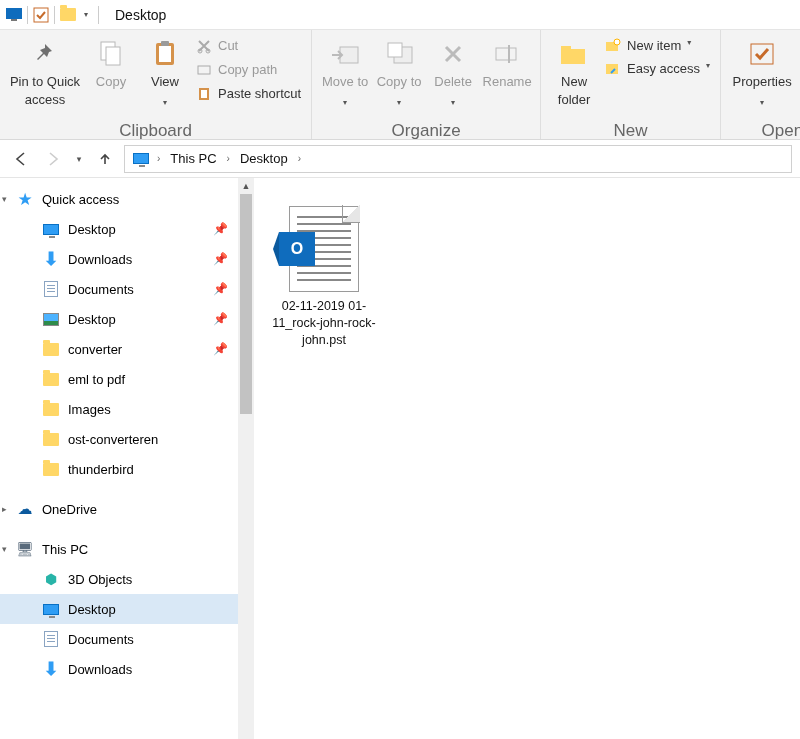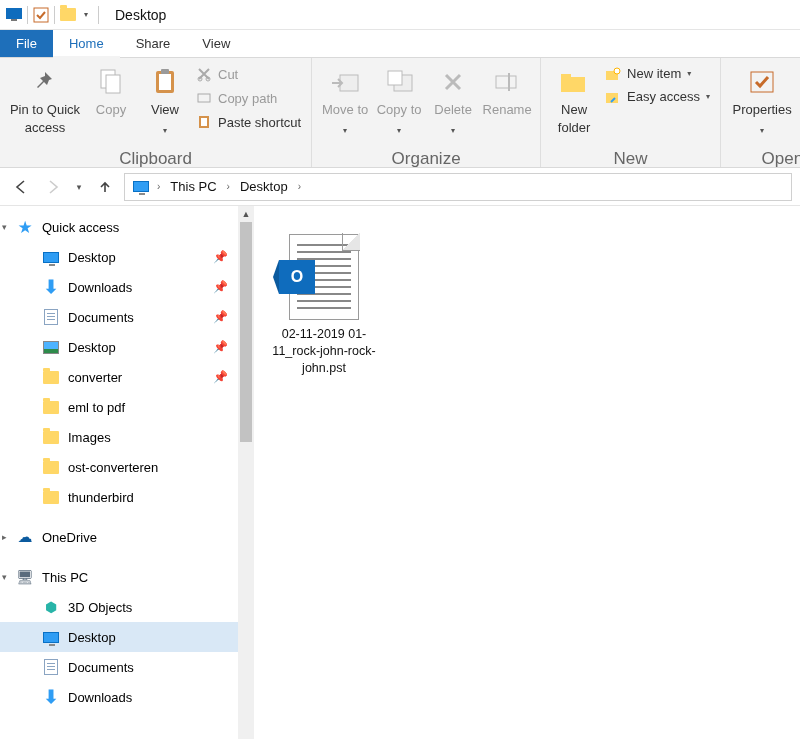--- a/index.html
+++ b/index.html
@@ -26,21 +26,21 @@
 .group { border-right: 1px solid #dedede; padding: 4px 6px 2px 6px; display: flex; flex-direction: column; }
 .group-content { flex: 1; display: flex; align-items: flex-start; }
 .group-label { text-align: center; color: #666; font-size: 17px; padding-top: 1px; height: 17px; }
 .btn-large { width: 70px; display: flex; flex-direction: column; align-items: center; justify-content: flex-start; gap: 3px; padding-top: 4px; text-align: center; color: #333; cursor: default; font-size: 13px; line-height: 18px; }
 .btn-large.narrow { width: 54px; }
 .btn-large.wide { width: 78px; }
 .btn-large.disabled { color: #9a9a9a; }
 .btn-large .ico { width: 32px; height: 32px; display: flex; align-items: center; justify-content: center; }
 .drop { font-size: 8px; color: #555; }
 .btn-stack { display: flex; flex-direction: column; gap: 4px; padding-top: 2px; }
-.btn-small { display: flex; align-items: center; gap: 6px; padding: 2px 4px; color: #333; white-space: nowrap; cursor: default; font-size: 13px; }
+.btn-small { display: flex; align-items: flex-start; gap: 6px; padding: 2px 4px; color: #333; white-space: nowrap; cursor: default; font-size: 13px; }
 .btn-small.disabled { color: #9a9a9a; }
 
 
 .navbar { height: 38px; display: flex; align-items: center; padding: 4px 8px; gap: 6px; border-bottom: 1px solid #e5e5e5; }
 .nav-btn { width: 26px; height: 26px; display: flex; align-items: center; justify-content: center; color: #555; cursor: default; }
 .nav-btn.disabled { color: #bbb; }
 .address { flex: 1; height: 28px; border: 1px solid #d0d0d0; display: flex; align-items: center; padding-left: 6px; gap: 4px; }
 .address .crumb { padding: 0 4px; color: #111; cursor: default; }
 .address .chev { color: #666; font-size: 10px; padding: 0 2px; cursor: default; }
 
@@ -112,26 +112,20 @@
       <span class="sys-divider"></span>
       <span class="sys-icon">
           <span class="folder-ic"></span>
         </span>
       <span class="qat-chev">▾</span>
       <span class="sys-divider" style="margin-left:4px;"></span>
     </div>
     <div class="title">Desktop</div>
   </div>
 
-  <div class="tabs">
-    <div class="tab file">File</div>
-    <div class="tab active">Home</div>
-    <div class="tab">Share</div>
-    <div class="tab">View</div>
-  </div>
 
   <div class="ribbon">
 
     <div class="group">
       <div class="group-content">
         <div class="btn-large wide">
           <span class="ico">
               <svg width="26" height="26">
                 <path d="M13 3 l7 7 l-3 1 l-2 5 l-3 -3 l-6 6 l-1 -1 l6 -6 l-3 -3 l5 -2 z" fill="#6f6f6f"></path>
               </svg>

